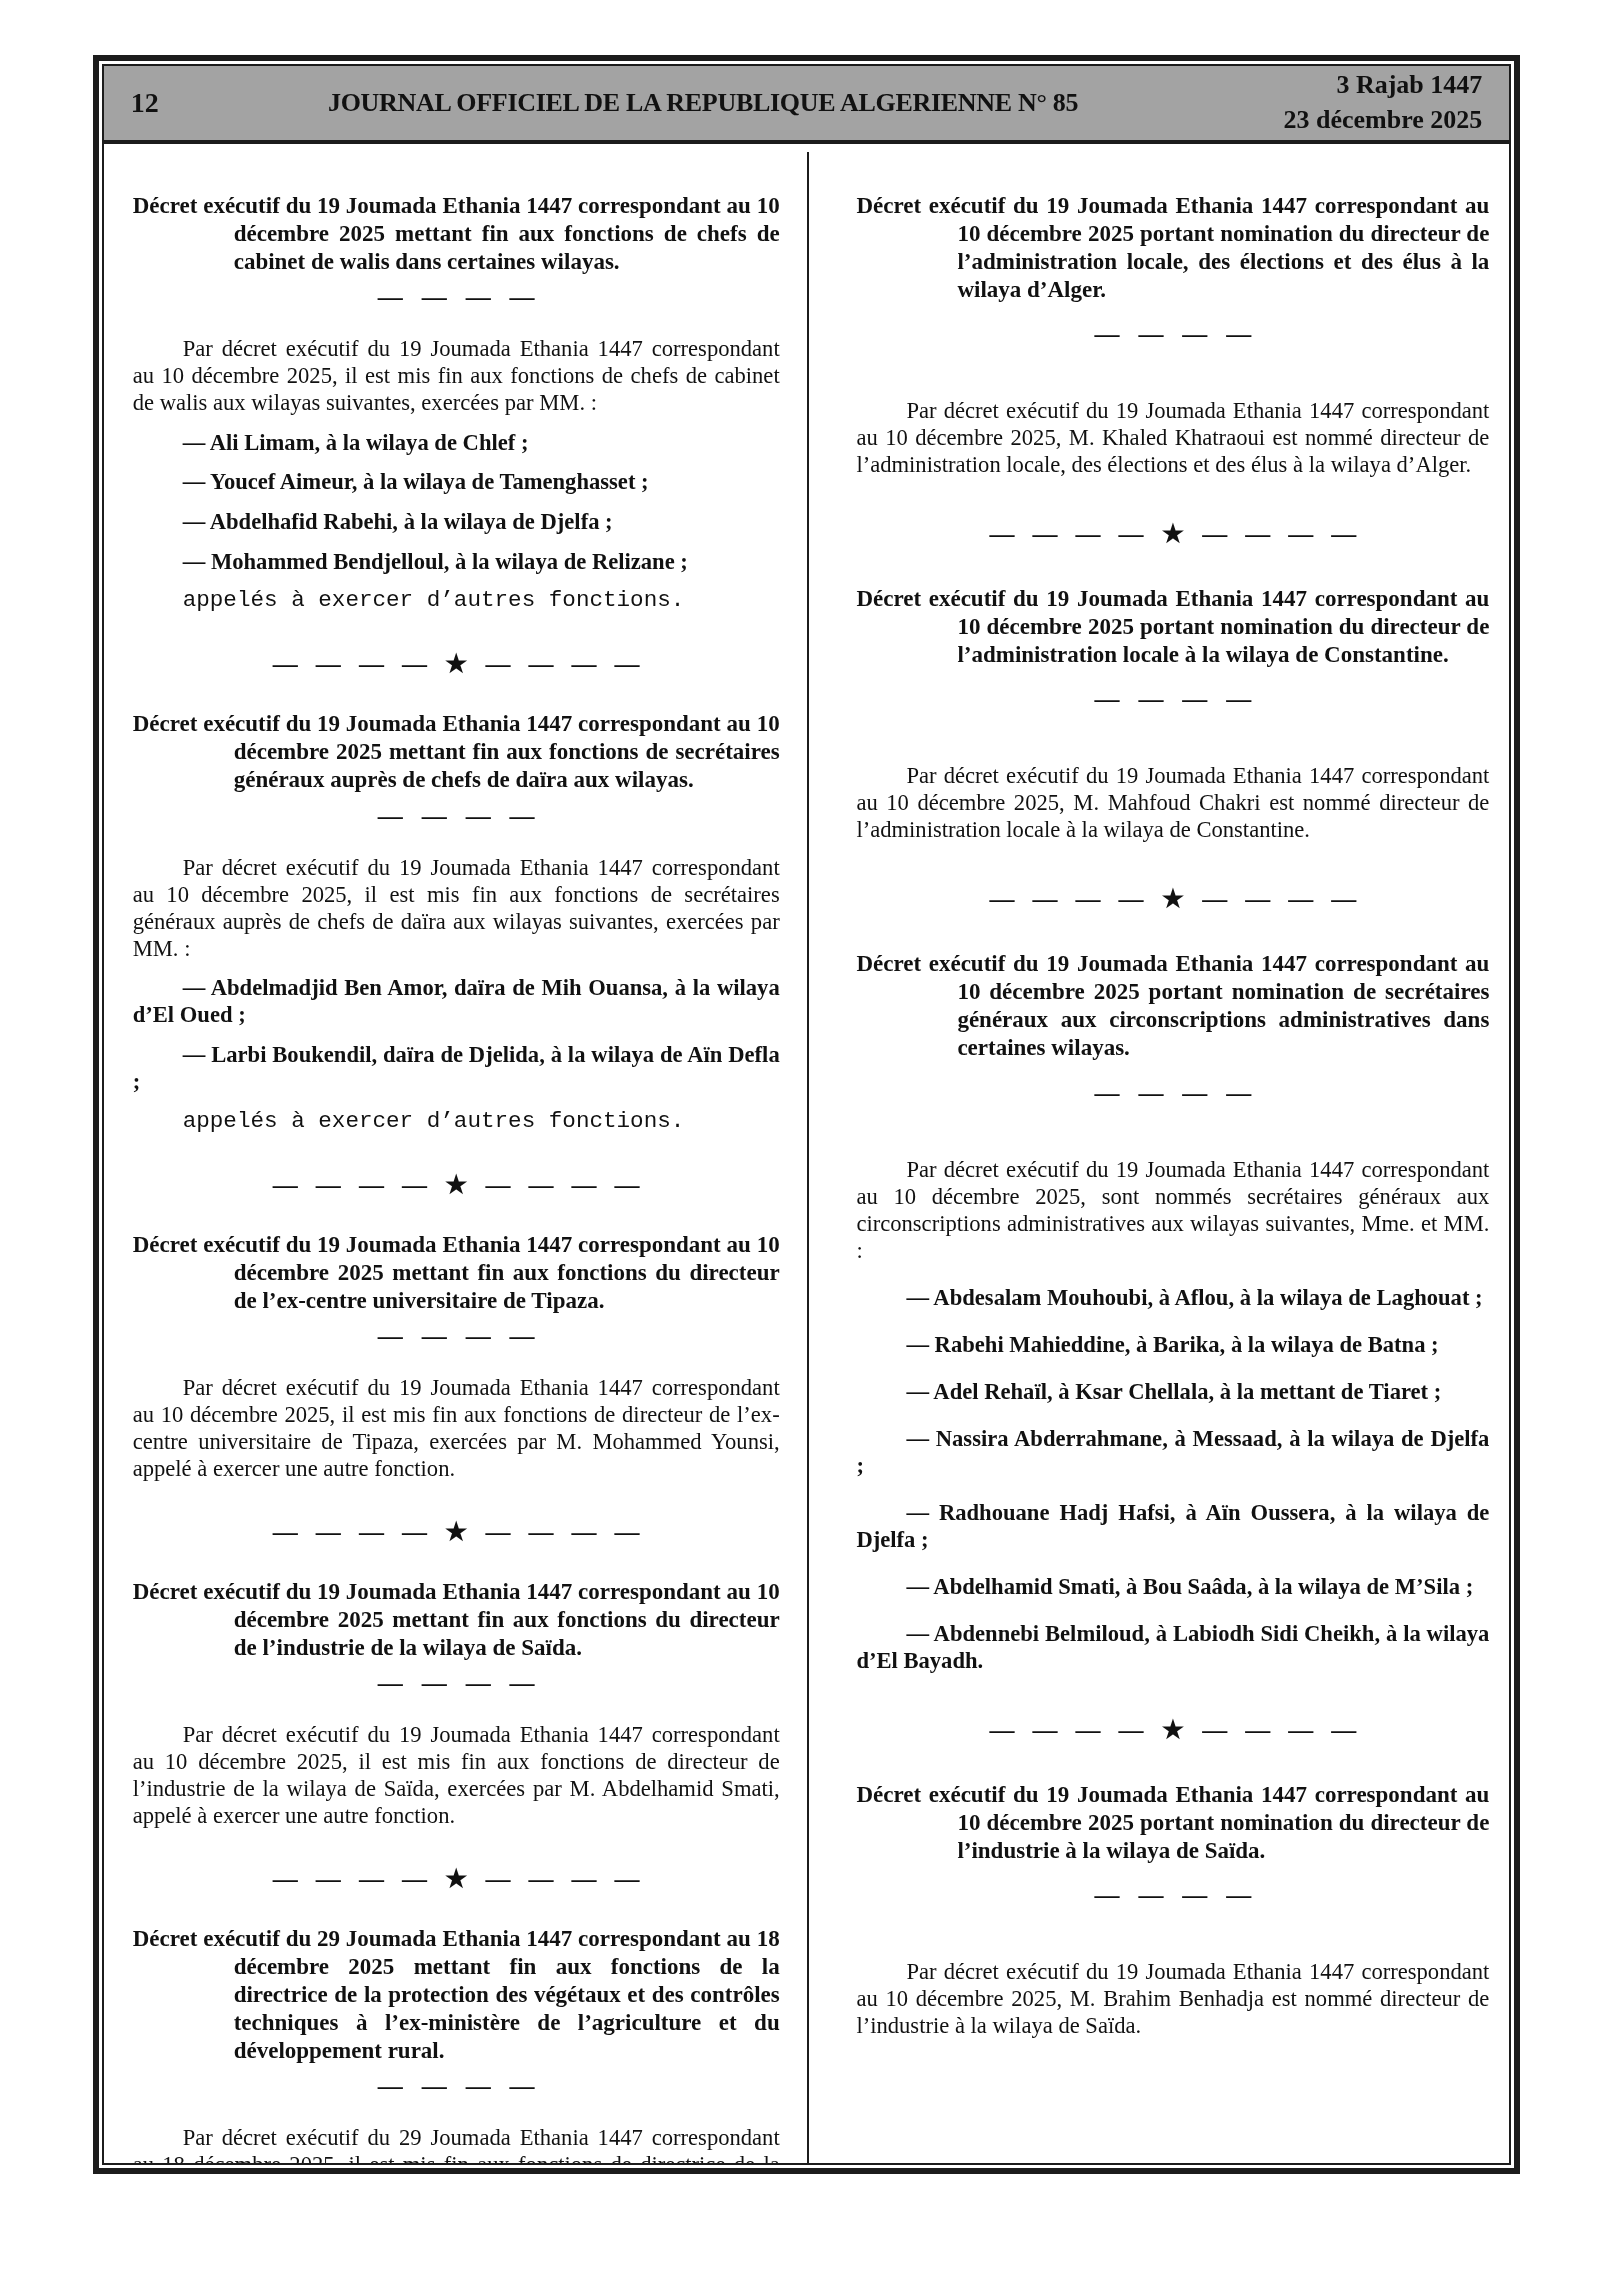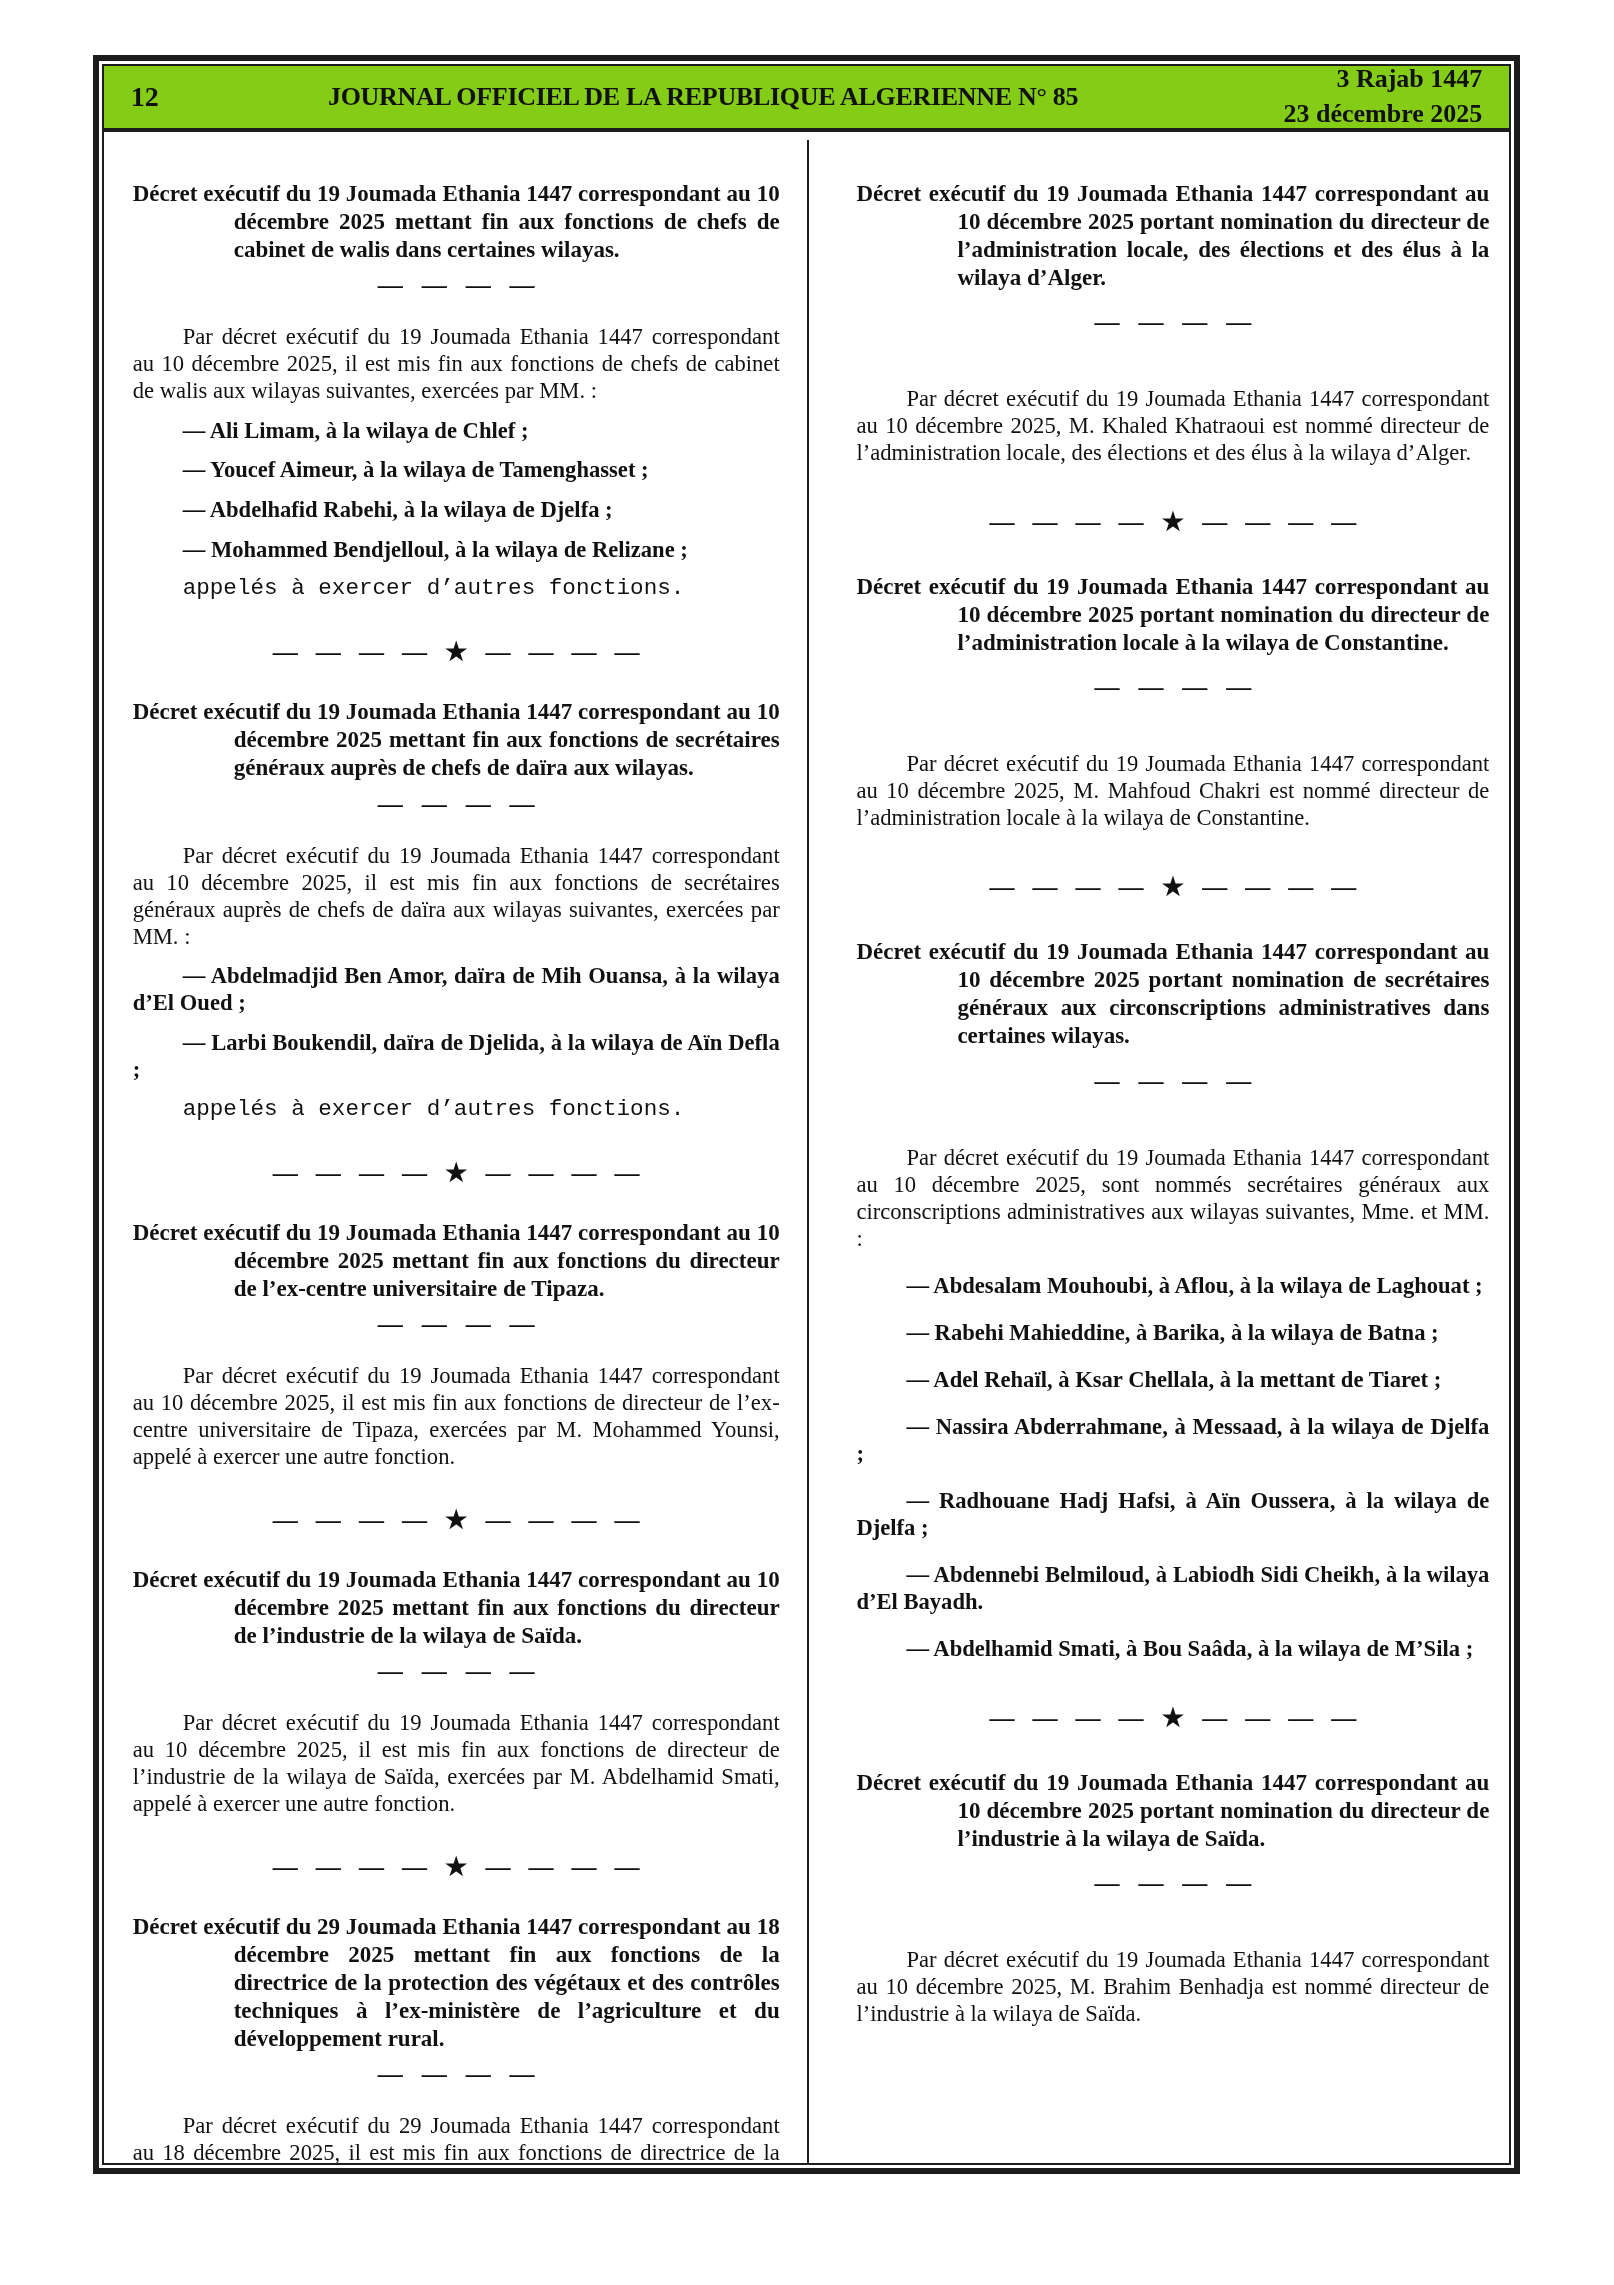--- a/index.html
+++ b/index.html
@@ -10,22 +10,22 @@
   }
   .frame{
     position:absolute;left:93px;top:55px;width:1427px;height:2119px;
     border:6.3px solid #1c1c1c;padding:2.7px;box-sizing:border-box;
   }
   .frame-inner{
     border:2.7px solid #1c1c1c;width:100%;height:100%;box-sizing:border-box;
     display:flex;flex-direction:column;overflow:hidden;
   }
   .header{
-    background:#84cc16;border-bottom:4.5px solid #1c1c1c;
-    height:66px;flex:0 0 auto;display:flex;align-items:center;
+    background:#a3a3a3;border-bottom:4.5px solid #1c1c1c;
+    height:78px;flex:0 0 auto;display:flex;align-items:center;
     padding:0 27px;box-sizing:border-box;justify-content:center;
   }
   .page-num{font-weight:bold;font-size:28px;flex:0 0 auto;}
   .journal-title{
     flex:1 1 auto;text-align:center;font-weight:bold;font-size:26px;
     letter-spacing:-0.3px;padding-right:36px;
   }
   .dates{flex:0 0 auto;text-align:right;font-weight:bold;font-size:26px;line-height:1.32;}
   .content{
     flex:1 1 auto;display:flex;align-items:stretch;
@@ -137,22 +137,22 @@
 
         <section class="decree">
           <h2 class="title">Décret exécutif du 19 Joumada Ethania 1447 correspondant au 10 décembre 2025 portant nomination de secrétaires généraux aux circonscriptions administratives dans certaines wilayas.</h2>
           <div class="dash-sep">— — — —</div>
           <p class="par">Par décret exécutif du 19 Joumada Ethania 1447 correspondant au 10 décembre 2025, sont nommés secrétaires généraux aux circonscriptions administratives aux wilayas suivantes, Mme. et MM. :</p>
           <p class="par li">— Abdesalam Mouhoubi, à Aflou, à la wilaya de Laghouat ;</p>
           <p class="par li">— Rabehi Mahieddine, à Barika, à la wilaya de Batna ;</p>
           <p class="par li">— Adel Rehaïl, à Ksar Chellala, à la mettant de Tiaret ;</p>
           <p class="par li">— Nassira Abderrahmane, à Messaad, à la wilaya de Djelfa ;</p>
           <p class="par li">— Radhouane Hadj Hafsi, à Aïn Oussera, à la wilaya de Djelfa ;</p>
+          <p class="par li">— Abdelhamid Smati, à Bou Saâda, à la wilaya de M’Sila ;</p>
           <p class="par li">— Abdennebi Belmiloud, à Labiodh Sidi Cheikh, à la wilaya d’El Bayadh.</p>
-          <p class="par li">— Abdelhamid Smati, à Bou Saâda, à la wilaya de M’Sila ;</p>
           <div class="star-sep">— — — — ★ — — — —</div>
         </section>
 
         <section class="decree">
           <h2 class="title">Décret exécutif du 19 Joumada Ethania 1447 correspondant au 10 décembre 2025 portant nomination du directeur de l’industrie à la wilaya de Saïda.</h2>
           <div class="dash-sep">— — — —</div>
           <p class="par">Par décret exécutif du 19 Joumada Ethania 1447 correspondant au 10 décembre 2025, M. Brahim Benhadja est nommé directeur de l’industrie à la wilaya de Saïda.</p>
         </section>
 
       </div>

